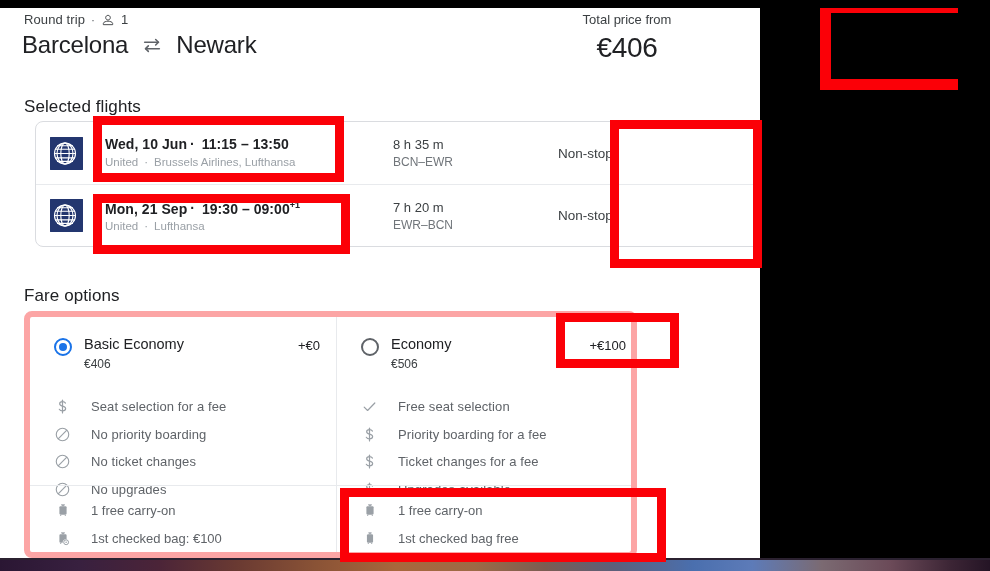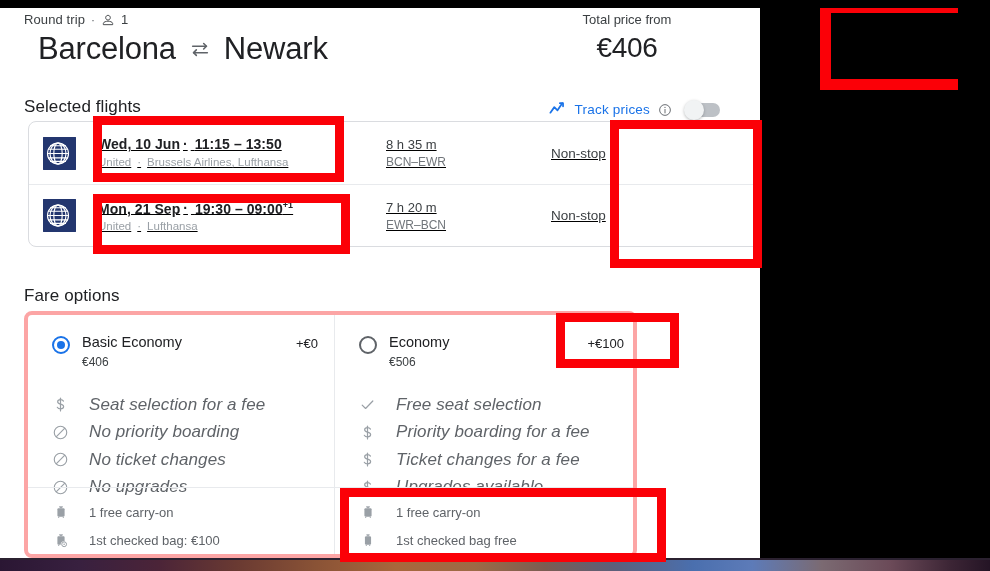--- a/index.html
+++ b/index.html
@@ -42,22 +42,22 @@
   
   .trip-meta {
     position:absolute; left:24px; top:4px;
     font-size:13px; color:#3c4043; letter-spacing:.1px;
     display:flex; align-items:center; gap:6px; white-space:nowrap;
   }
   .trip-meta .dot { color:#5f6368; font-size:12px; }
   .person-icon { display:inline-flex; width:14px; height:14px; color:#3c4043; }
 
   .route-title {
-    position:absolute; left:38px; top:23px;
-    font-size:31px; font-weight:400; color:#202124;
+    position:absolute; left:22px; top:23px;
+    font-size:24px; font-weight:400; color:#202124;
     letter-spacing:-0.2px; display:flex; align-items:center; gap:13px;
     white-space:nowrap;
   }
   .swap-icon { color:#5f6368; display:inline-flex; align-items:center; }
 
   .total-price {
     position:absolute; right:48px; top:2px;
     text-align:center; width:170px;
   }
   .total-price .label { font-size:13px; color:#3c4043; line-height:20px; }
@@ -87,24 +87,23 @@
     position:relative; margin-left:6px;
   }
   .toggle .knob {
     position:absolute; left:-2px; top:-3px; width:20px; height:20px;
     border-radius:50%; background:#f1f3f4;
     box-shadow:0 1px 3px rgba(60,64,67,.35);
   }
 
   
   .flights-card {
-    position:absolute; left:28px; top:113px; width:922px;
+    position:absolute; left:35px; top:113px; width:922px;
     border:1px solid #dadce0; border-radius:8px; background:#fff;
     overflow:hidden;
-    text-decoration:underline;
   }
   .flight-row {
     display:flex; align-items:center; height:62px; padding:0 16px 0 14px;
     position:relative;
   }
   .flight-row + .flight-row { border-top:1px solid #e8eaed; }
 
   .airline-logo {
     width:33px; height:33px; flex:0 0 33px; margin-right:22px;
     background:#23366f; border-radius:1px; position:relative; overflow:hidden;
@@ -128,21 +127,21 @@
   .flight-dur .d2 { font-size:12px; color:#70757a; line-height:17px; }
 
   .flight-stops {
     flex:1 1 auto; font-size:13.5px; color:#3c4043;
   }
   .chevron { width:26px; flex:0 0 26px; color:#5f6368; display:flex; justify-content:center; }
 
   
   .fare-wrap {
     position:absolute; left:24px; top:303px; width:613px;
-    border:4px solid #fca5a5; border-radius:8px; background:#fff;
+    border:6px solid #fca5a5; border-radius:8px; background:#fff;
     display:flex; height:247px; overflow:hidden;
   }
   .fare-card { width:306px; flex:0 0 306px; padding:18px 16px 0 16px; position:relative; }
   .fare-card + .fare-card { border-left:1px solid #e8eaed; }
 
   .fare-head { display:flex; align-items:flex-start; }
   .radio {
     width:18px; height:18px; border-radius:50%; flex:0 0 18px;
     margin:3px 12px 0 8px; position:relative;
   }
@@ -155,21 +154,21 @@
   .fare-name { font-size:14.5px; color:#202124; line-height:19px; }
   .fare-price-small { font-size:12px; color:#3c4043; line-height:18px; margin-top:1px; }
   .fare-delta {
     position:absolute; right:16px; top:21px;
     font-size:13px; color:#202124;
   }
 
   .feature-list { margin-top:20px; }
   .feature {
     display:flex; align-items:center; height:27.5px;
-    font-size:17px; color:#5f6368;font-style:italic;
+    font-size:13px; color:#5f6368;
   }
   .feature .fi {
     width:17px; flex:0 0 17px; margin:0 20px 0 8px;
     display:flex; justify-content:center; align-items:center;
     color:#9aa0a6;
   }
   .feature .flabel { letter-spacing:.1px; }
 
   .bag-divider {
     position:absolute; left:0; right:0; border-top:1px solid #e8eaed;
@@ -222,39 +221,20 @@
       <span>Newark</span>
     </div>
 
     <div class="total-price">
       <div class="label">Total price from</div>
       <div class="amount">€406</div>
     </div>
 
     <div class="section-title" id="sel-flights-title">Selected flights</div>
 
-    <div class="track-prices">
-      <span class="track-icon">
-        <svg viewBox="0 0 24 24" width="19" height="19" fill="none" stroke="currentColor" stroke-width="2.2" stroke-linecap="round" stroke-linejoin="round">
-          <path d="M3 16l5-7 4 4 6-9"></path>
-            <path d="M15 4h4v4"></path>
-        </svg>
-      </span>
-      <span class="track-label">Track prices</span>
-      <span class="info-icon">
-        <svg viewBox="0 0 24 24" width="14" height="14" fill="none" stroke="currentColor" stroke-width="1.6">
-          <circle cx="12" cy="12" r="9.2"></circle>
-          <path d="M12 11v6" stroke-linecap="round"></path>
-          <circle cx="12" cy="7.6" r="1" fill="currentColor" stroke="none"></circle>
-        </svg>
-      </span>
-      <span class="toggle">
-        <span class="knob"></span>
-      </span>
-    </div>
 
     <div class="flights-card">
 
       <div class="flight-row">
         <div class="airline-logo">
           <svg viewBox="0 0 33 33" width="33" height="33">
             <rect width="33" height="33" fill="#23366f"></rect>
             <g fill="none" stroke="#ffffff" stroke-width="1.15">
               <ellipse cx="15" cy="16.5" rx="10.5" ry="10.5"></ellipse>
               <ellipse cx="15" cy="16.5" rx="4.2" ry="10.5"></ellipse>

